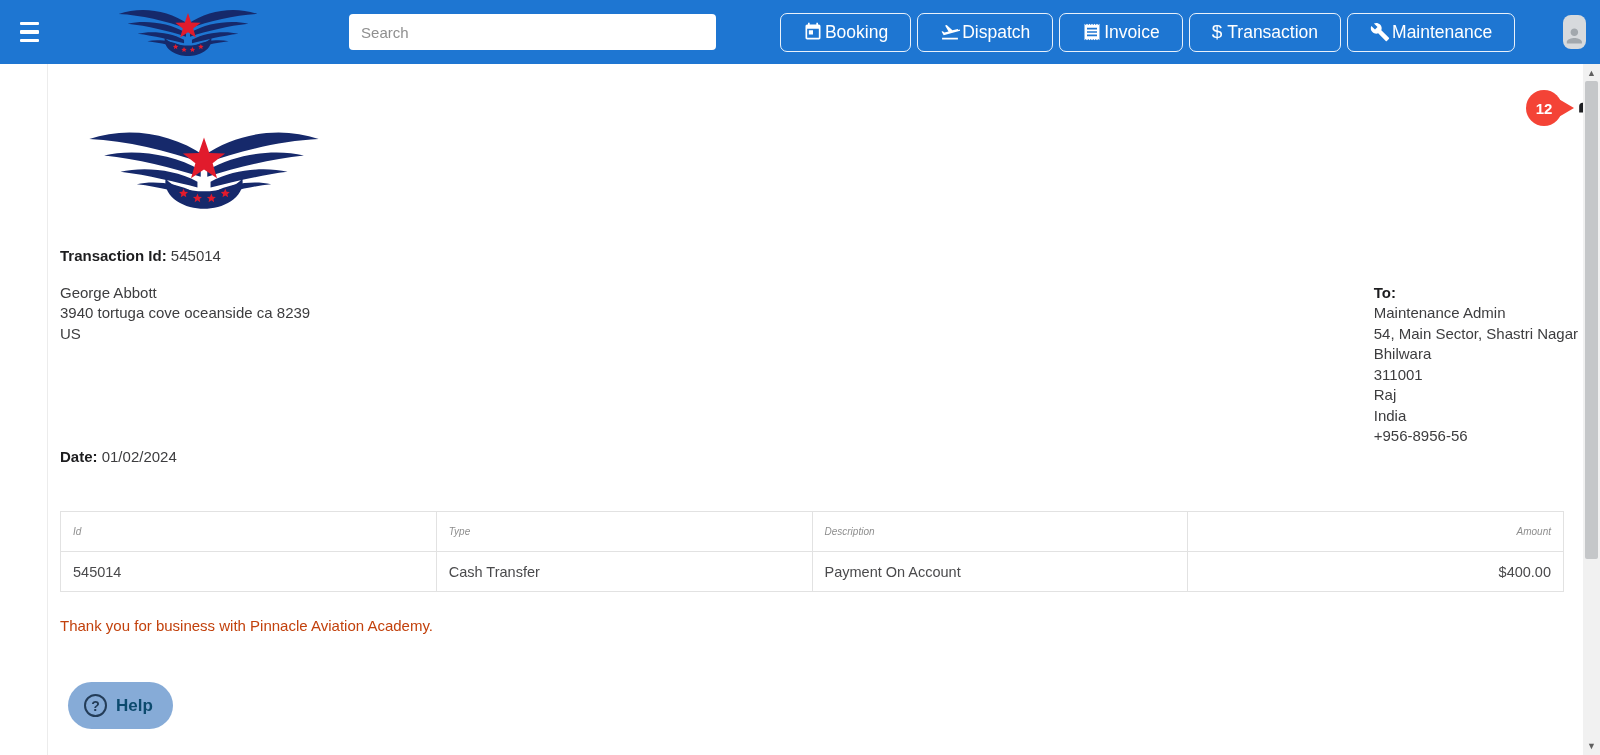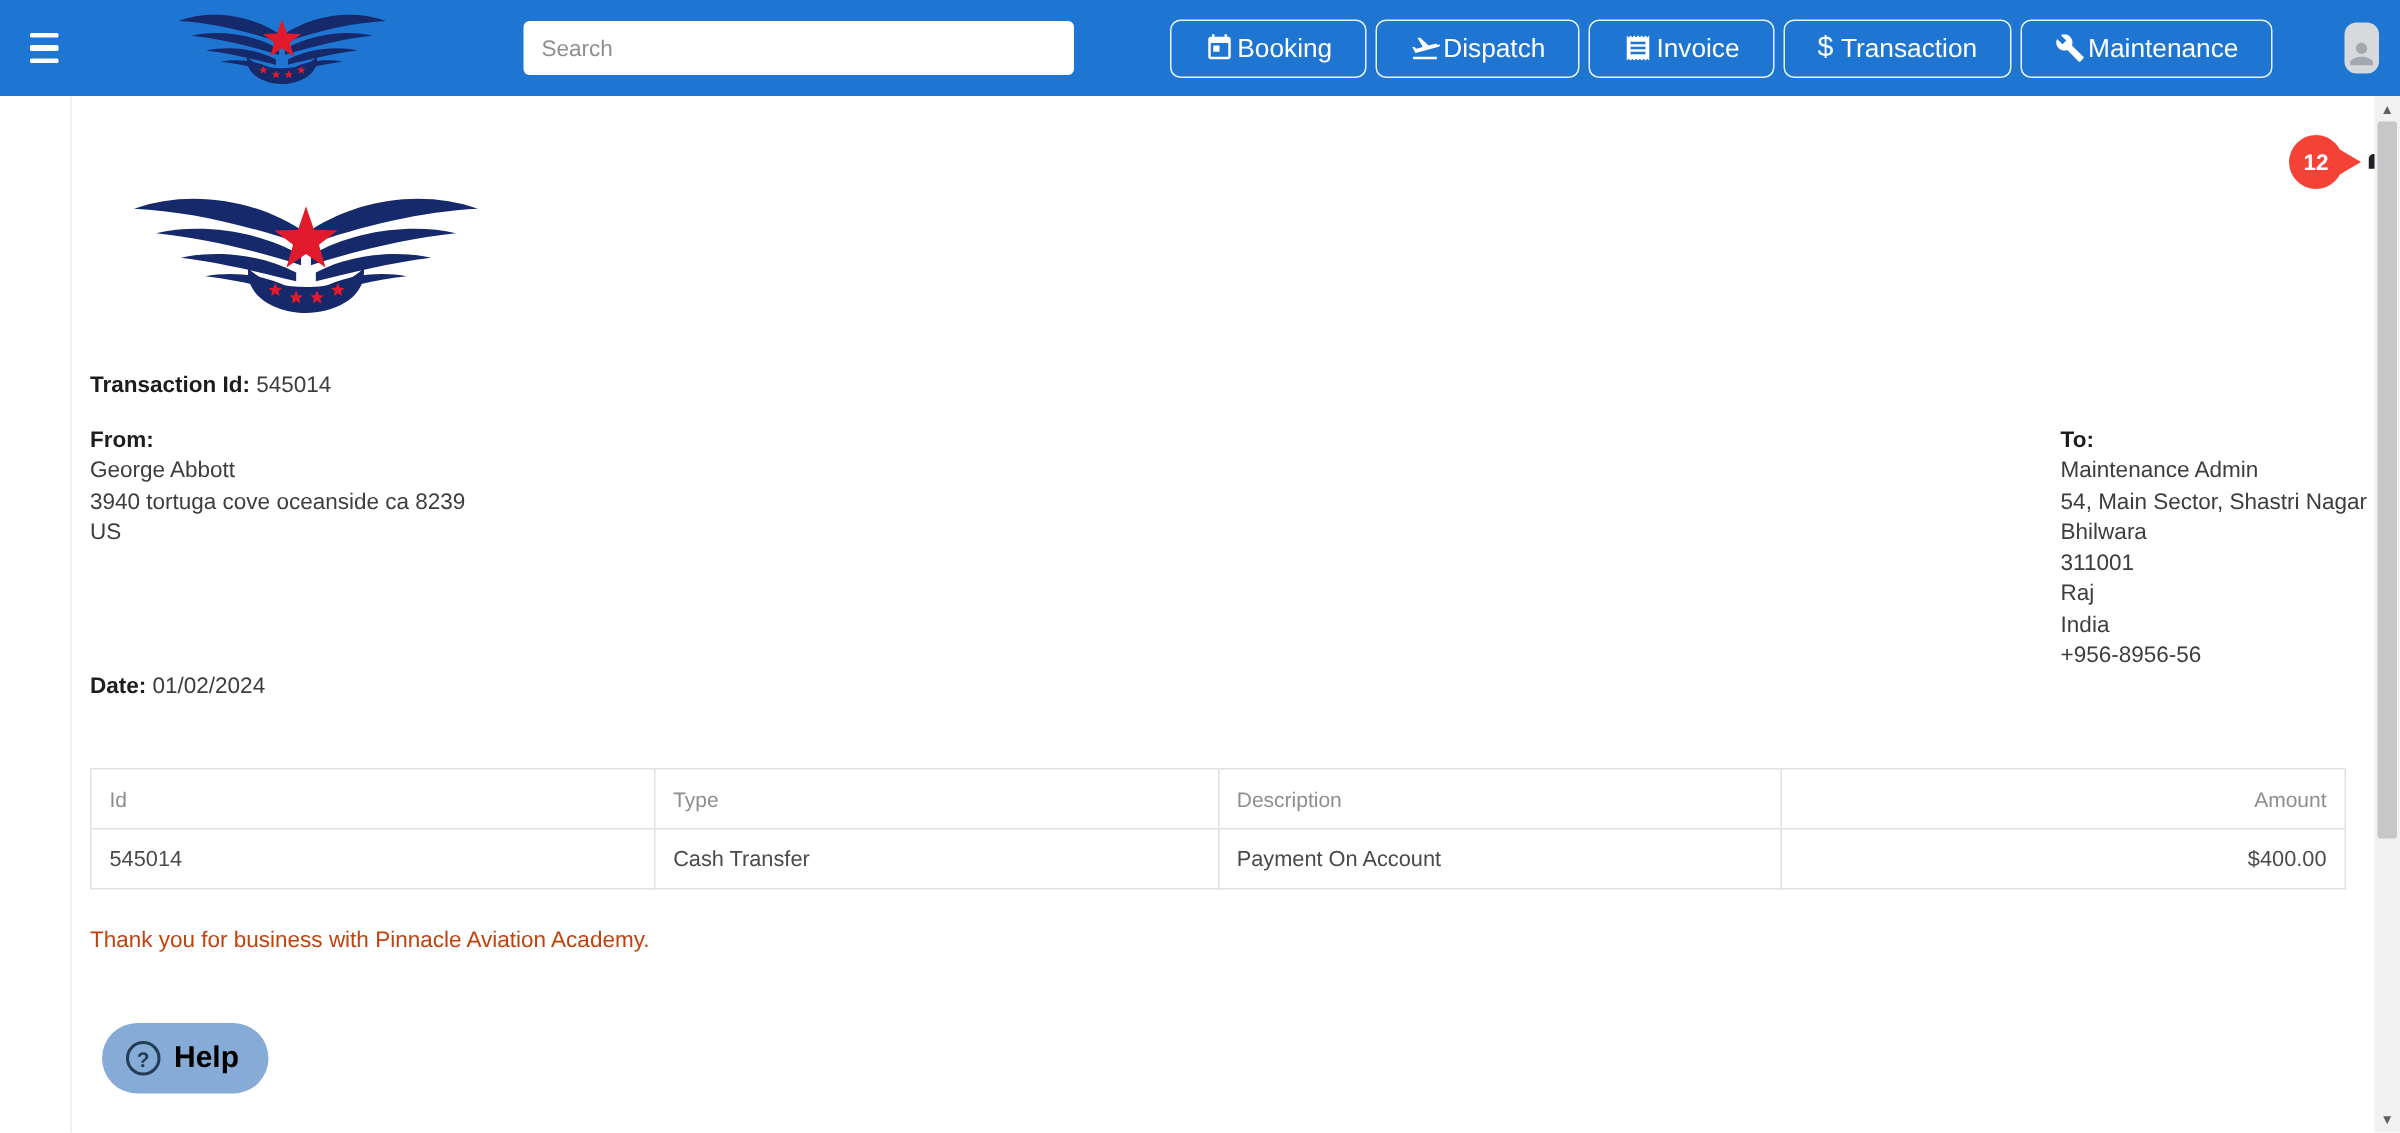--- a/index.html
+++ b/index.html
@@ -57,33 +57,33 @@
   .line { font-size:15px; color:#3d3d3f; line-height:20.5px; }
   .blabel { font-weight:bold; color:#1d1d1f; }
   .trans-id { margin-top:30px; }
   .addr-row { margin-top:16px; display:flex; justify-content:space-between; padding-right:27px; }
   .date-line { margin-top:0px; }
 
   
   .tx-table { margin-top:44px; width:1504px; border-collapse:collapse; table-layout:fixed; }
   .tx-table th, .tx-table td { border:1px solid #e2e2e2; height:40px; padding:0 12px;
                                text-align:left; font-weight:normal; }
-  .tx-table th { font-size:14px; color:#8e8e8e; }
+  .tx-table th { font-size:10px; color:#8e8e8e;font-style:italic; }
   .tx-table td { font-size:14.5px; color:#4a4a4c; }
   .tx-table .amount { text-align:right; }
 
   .thanks { margin-top:25px; font-size:15px; color:#c2410c; }
 
   
   .help-btn { position:absolute; left:20px; bottom:26px; height:47px; padding:0 20px 0 16px;
               border:none; border-radius:24px; background:#86abd7; display:flex; align-items:center;
               gap:9px; cursor:pointer; font-family:"Liberation Sans", sans-serif; }
   .help-q { width:23px; height:23px; border:2.5px solid #233c58; border-radius:50%; color:#233c58;
             font-size:14px; font-weight:bold; display:flex; align-items:center; justify-content:center; }
-  .help-label { font-size:20px; font-weight:bold; color:#000000; }
+  .help-label { font-size:17px; font-weight:bold; color:#0c4a6e; }
 </style>
 </head>
 <body>
 
 <svg width="0" height="0" style="position:absolute">
   <defs>
     <g id="eagle-logo">
       <g fill="#16296b">
         <path d="M150 36 C110 8 55 0 10 16 C55 18 105 30 150 46 Z"></path>
         <path d="M146 54 C110 33 62 28 28 36 C68 40 112 51 146 62 Z"></path>
@@ -184,21 +184,20 @@
         <use href="#eagle-logo"></use>
       </svg>
 
     <div class="line trans-id">
       <span class="blabel">Transaction Id:</span>
       <span>545014</span>
     </div>
 
     <div class="addr-row">
       <div>
-        <div class="line blabel">From:</div>
         <div class="line">George Abbott</div>
         <div class="line">3940 tortuga cove oceanside ca 8239</div>
         <div class="line">US</div>
       </div>
       <div>
         <div class="line blabel">To:</div>
         <div class="line">Maintenance Admin</div>
         <div class="line">54, Main Sector, Shastri Nagar</div>
         <div class="line">Bhilwara</div>
         <div class="line">311001</div>

